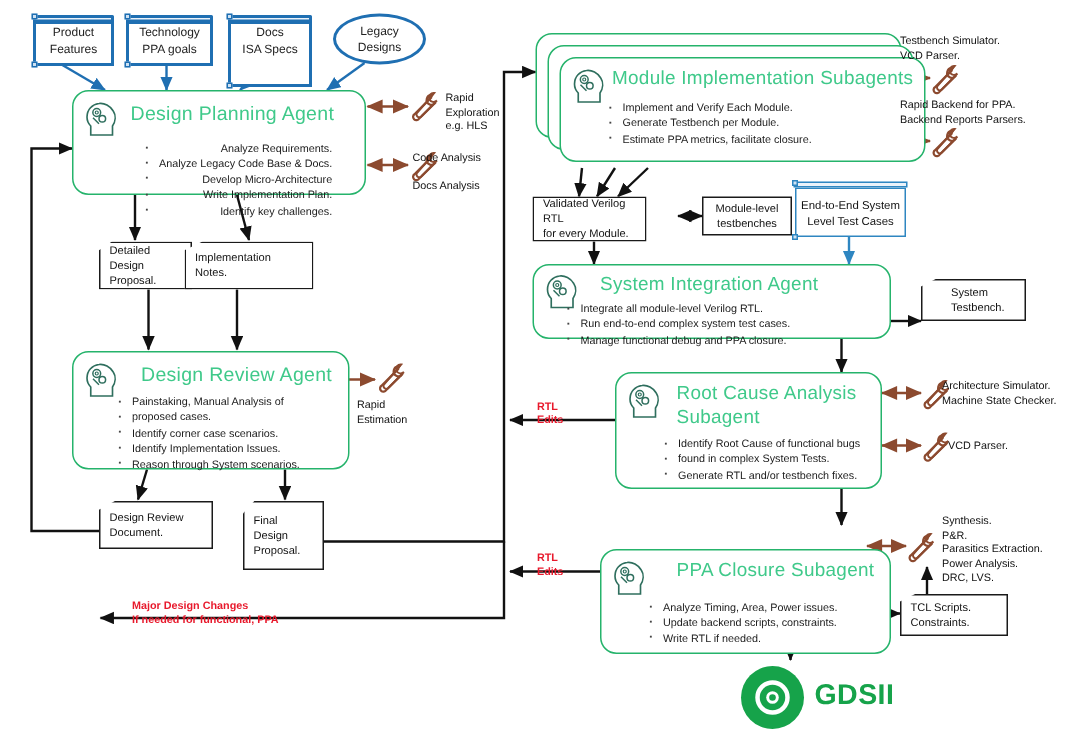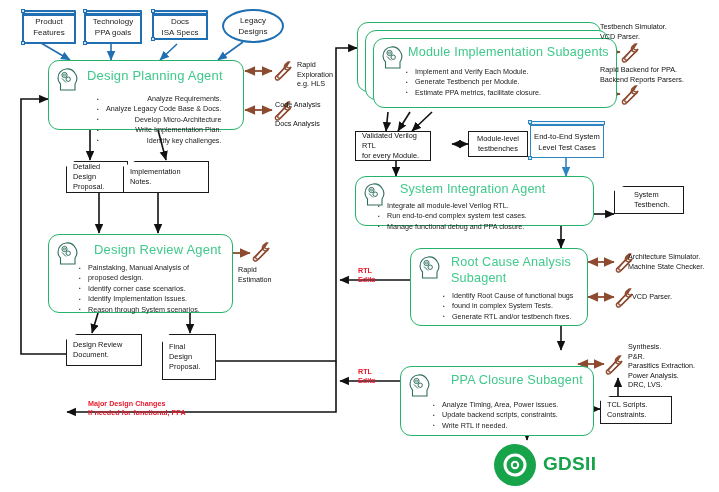--- a/index.html
+++ b/index.html
@@ -145,21 +145,21 @@
   </div>
 
   <div class="node wb" style="left:84px;top:14px;width:58px;height:30px;">
     <div class="wbtop"></div>
     <div class="knob k1"></div>
     <div class="knob k2"></div>
     <div class="wb-txt" style="white-space:pre-line">Technology
 PPA goals</div>
   </div>
 
-  <div class="node wb" style="left:152px;top:14px;width:56px;height:26px;">
+  <div class="node wb" style="left:152px;top:14px;width:56px;height:44px;">
     <div class="wbtop"></div>
     <div class="knob k1"></div>
     <div class="knob k2"></div>
     <div class="wb-txt" style="white-space:pre-line">Docs
 ISA Specs</div>
   </div>
 
   <div class="node ellipse" style="left:222px;top:9px;width:62px;height:34px;">
     <div style="white-space:pre-line">Legacy
 Designs</div>
@@ -213,21 +213,21 @@
     <svg class="icon" style="left:6px;top:5px;" width="24" height="26" viewBox="0 0 24 26">
       <path d="M20,24 L20,18 C22,15 22.5,11 20.5,8 C18.5,4.5 14.5,2.5 11,3 C6.5,3.5 3,7 3,12 C3,14.5 4,16.5 5.5,18 L5.5,24 Z" fill="none" stroke="#2f6f5e" stroke-width="1.1"></path>
       <circle cx="9.5" cy="9" r="2.6" fill="none" stroke="#2f6f5e" stroke-width="1"></circle>
       <circle cx="9.5" cy="9" r="1" fill="none" stroke="#2f6f5e" stroke-width=".8"></circle>
       <circle cx="13.2" cy="13.2" r="2.2" fill="none" stroke="#2f6f5e" stroke-width="1"></circle>
       <path d="M7,12.5 L11,16.5" stroke="#2f6f5e" stroke-width="1" fill="none"></path>
     </svg>
     <div class="ttl" style="left:45px;top:7px;font-size:13px;">Design Review Agent</div>
     <ul style="left:30px;top:28px;">
       <li>Painstaking, Manual Analysis of</li>
-      <li style="padding-left:9px;">proposed design.</li>
+      <li style="padding-left:9px;">proposed cases.</li>
       <li>Identify corner case scenarios.</li>
       <li>Identify Implementation Issues.</li>
       <li>Reason through System scenarios.</li>
     </ul>
   </div>
 
   <svg class="icon" style="left:250px;top:241px;" width="22" height="22" viewBox="0 0 22 22">
     <path d="M16,3.5 a3.2,3.2 0 1,0 2.4,4.8 L7.5,19 a2.2,2.2 0 1,1 -3,-3 L15.4,5.1 a3.2,3.2 0 0,1 0.6,-1.6 z" fill="none" stroke="#8C4A2F" stroke-width="1.5"></path>
     <path d="M17.5,2 a3,3 0 1,0 1.8,5 L9.2,17.3 a1.9,1.9 0 1,1 -2.6,-2.6 z" fill="none" stroke="#8C4A2F" stroke-width="1.3"></path>
   </svg>

